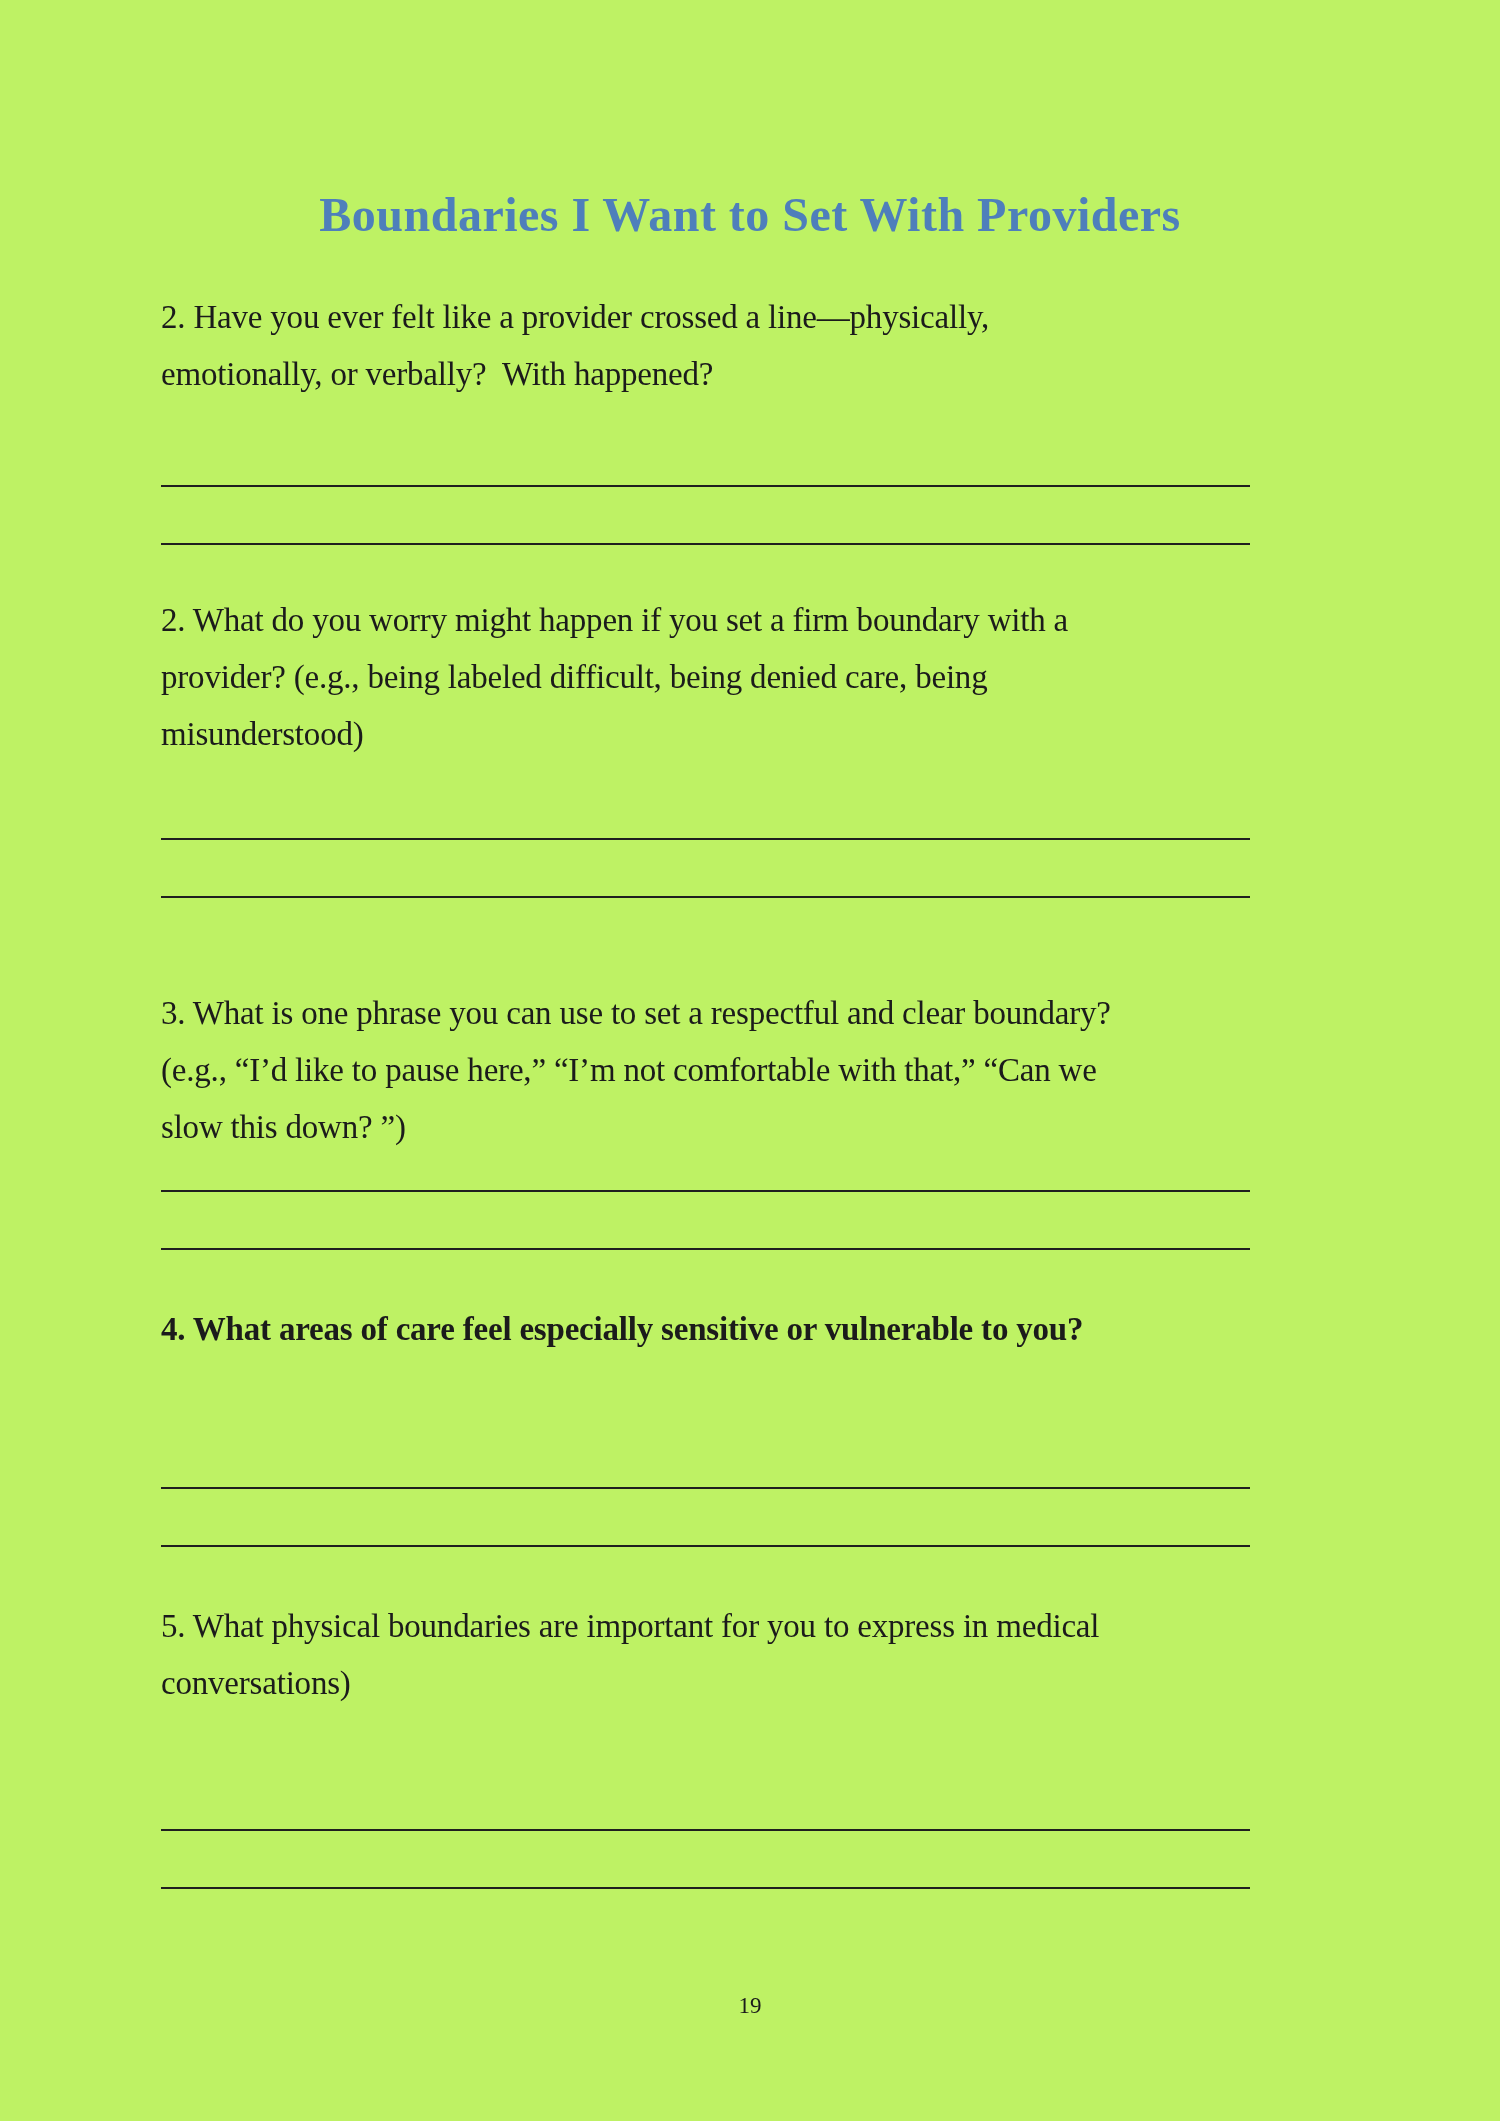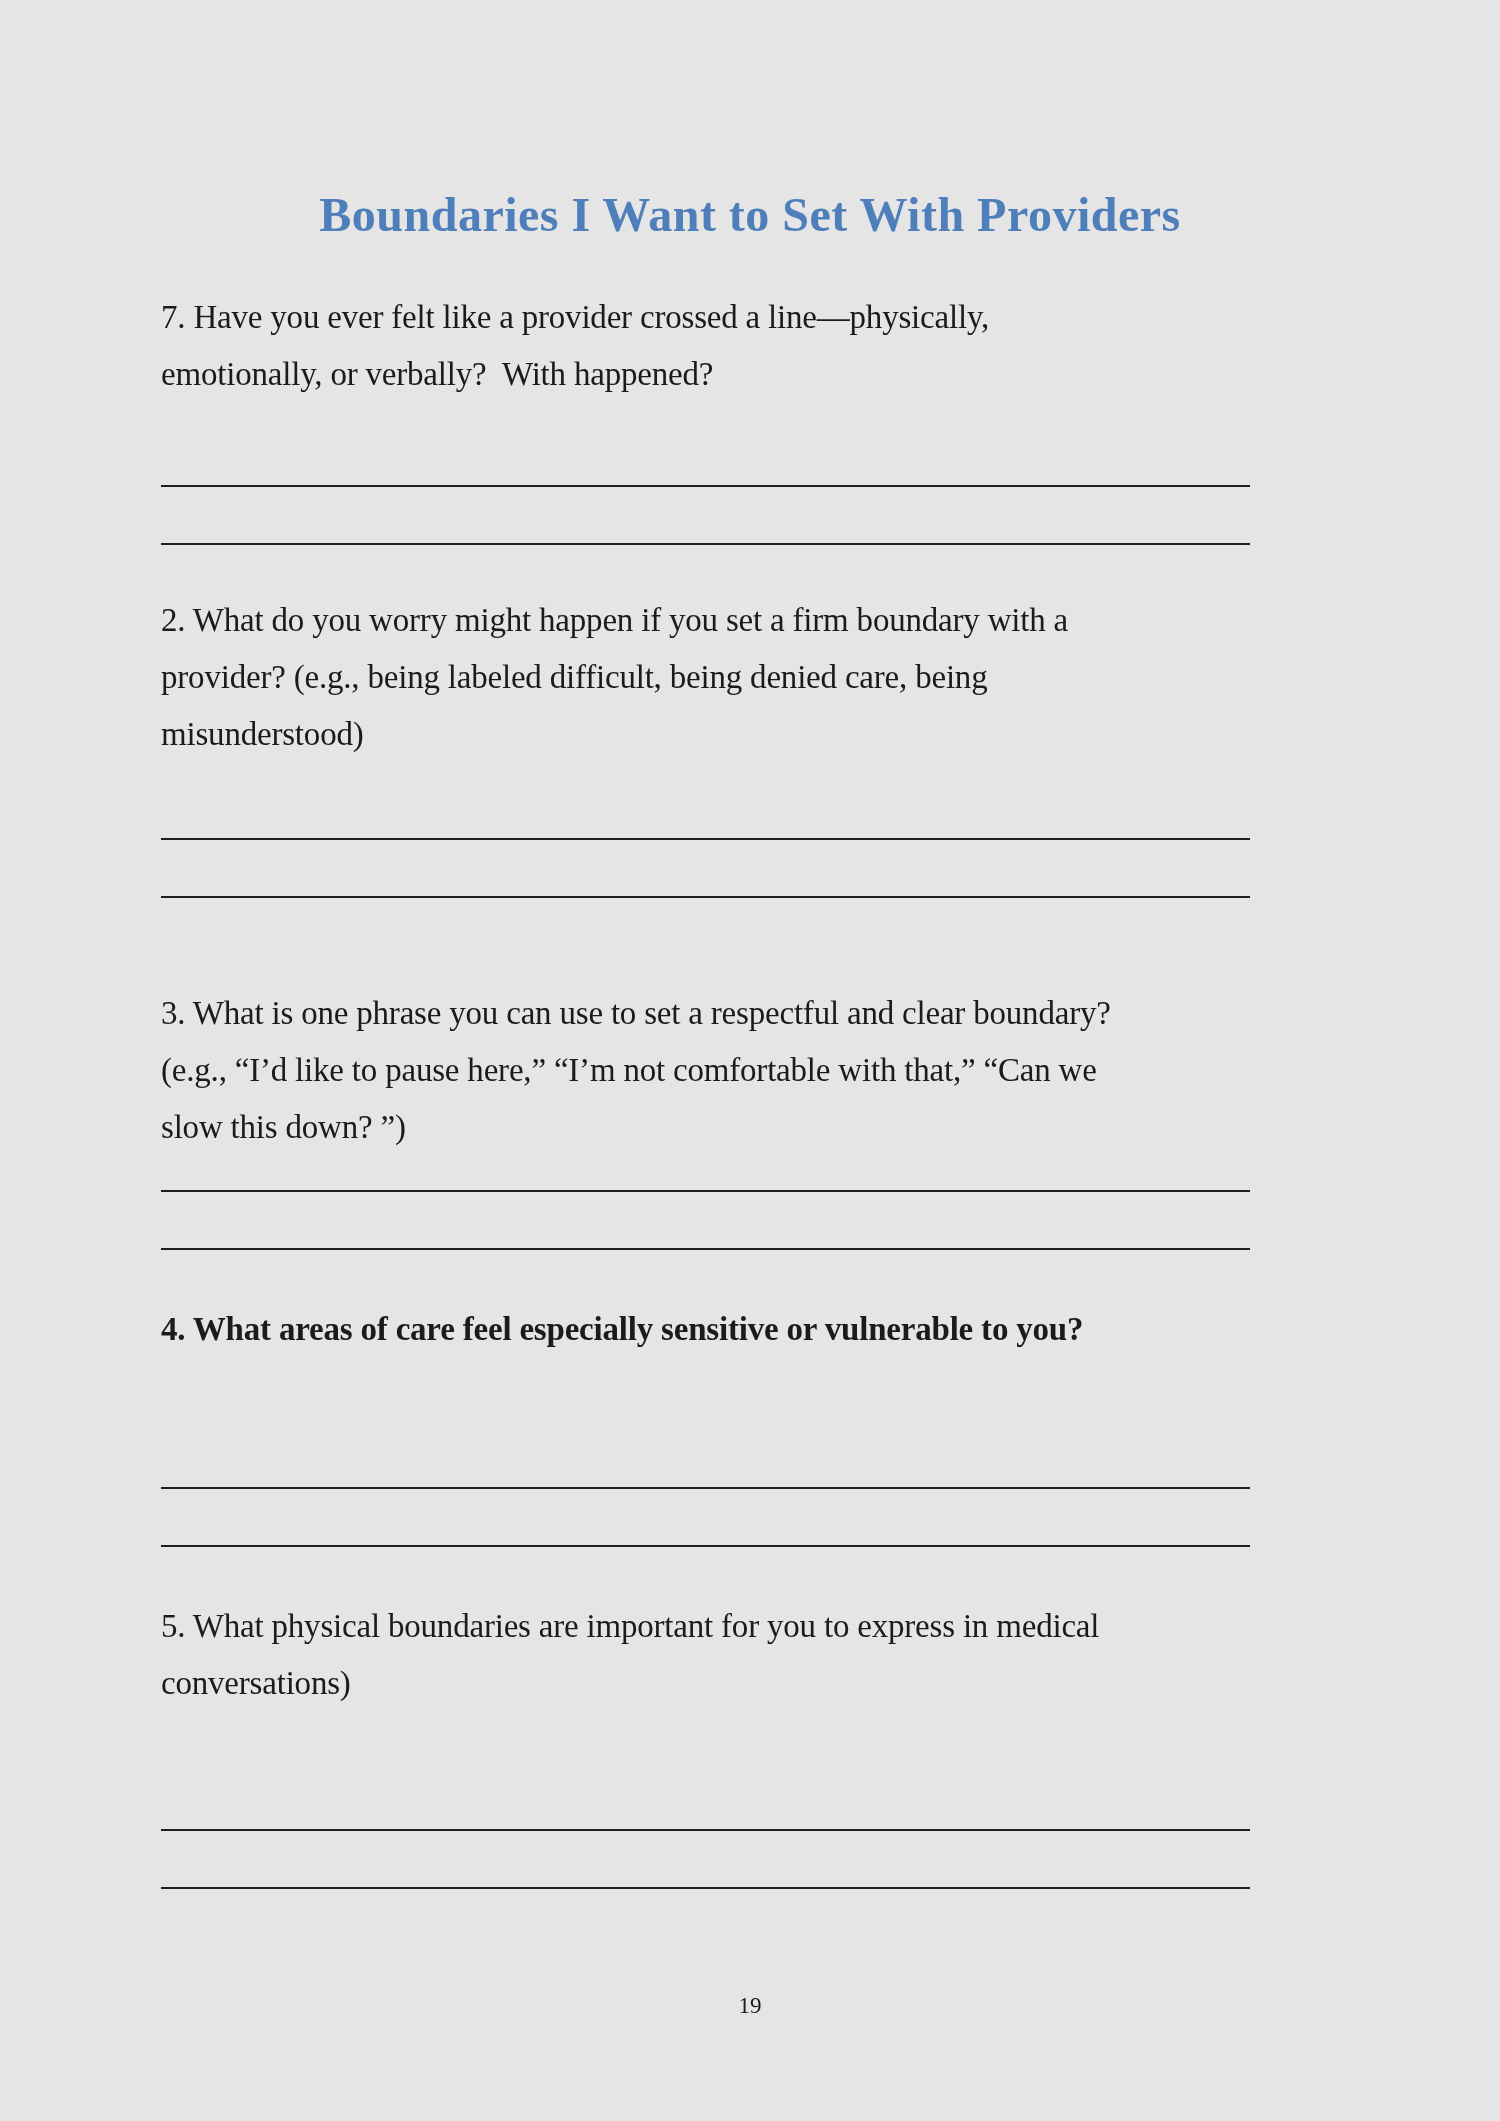--- a/index.html
+++ b/index.html
@@ -4,21 +4,21 @@
 <style>
   html, body {
     margin: 0;
     padding: 0;
     background: #ffffff;
   }
   .page {
     position: relative;
     width: 1500px;
     height: 2121px;
-    background: #e5e5e5;
+    background: #bef264;
     font-family: "Liberation Serif", "DejaVu Serif", serif;
     color: #1b1b1b;
     overflow: hidden;
   }
   .title {
     position: absolute;
     top: 186px;
     left: 0;
     width: 100%;
     text-align: center;
@@ -70,21 +70,21 @@
   }
 </style>
 </head>
 <body>
 
 <div class="page">
 
   <div class="title">Boundaries I Want to Set With Providers</div>
 
   <div class="question q-1">
-      <div class="question-line">7. Have you ever felt like a provider crossed a line—physically,</div>
+      <div class="question-line">2. Have you ever felt like a provider crossed a line—physically,</div>
       <div class="question-line">emotionally, or verbally?  With happened?</div>
     </div>
   <div class="answer-lines al-1">
     <div class="answer-line"></div>
     <div class="answer-line"></div>
   </div>
 
   <div class="question q-2">
       <div class="question-line">2. What do you worry might happen if you set a firm boundary with a</div>
       <div class="question-line">provider? (e.g., being labeled difficult, being denied care, being</div>

